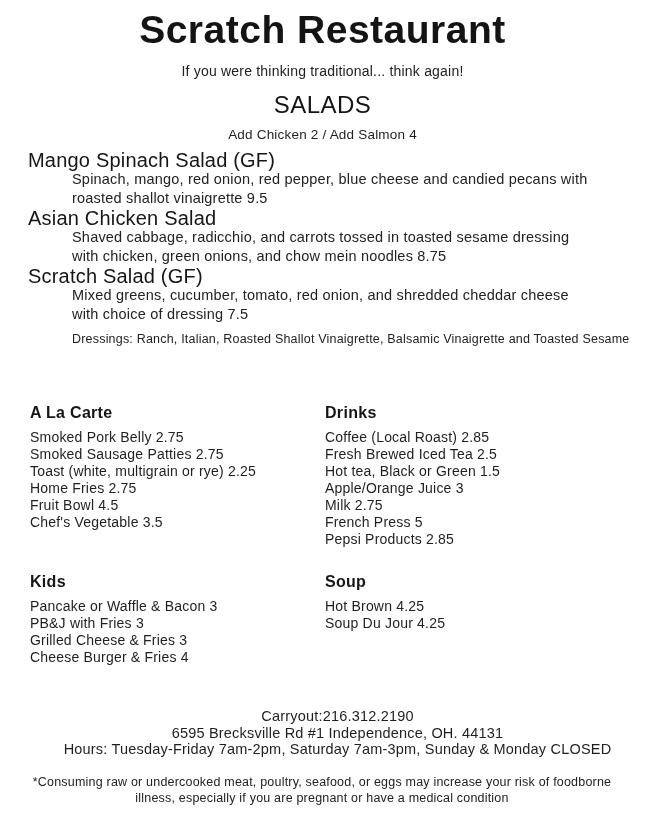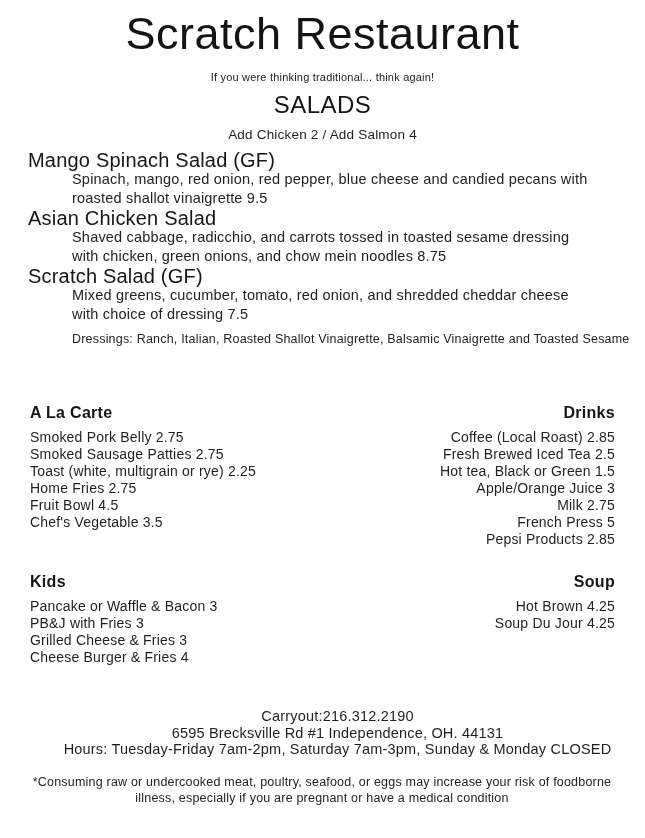--- a/index.html
+++ b/index.html
@@ -9,42 +9,42 @@
     height: 838px;
     background: #ffffff;
     color: #1f1f1f;
     font-family: "Liberation Sans", "DejaVu Sans", sans-serif;
     overflow: hidden;
     letter-spacing: 0.2px;
   }
 
   
   .header { position: absolute; top: 8px; left: 0; width: 100%; text-align: center; }
-  .title { font-size: 45px; font-weight: 400; color: #141414; letter-spacing: 0.5px; }
-  .tagline { margin-top: 11px; font-size: 11px; color: #222222; }
+  .title { font-size: 39px; font-weight: 700; color: #141414; letter-spacing: 0.5px; }
+  .tagline { margin-top: 11px; font-size: 14px; color: #222222; }
 
   
   .salads-head { position: absolute; top: 91px; left: 0; width: 100%; text-align: center; }
   .salads-title { font-size: 24px; font-weight: 400; color: #141414; letter-spacing: 0.5px; }
   .salads-sub { margin-top: 8px; font-size: 13.5px; }
 
   
   .salad-list { position: absolute; top: 150px; left: 28px; width: 592px; }
   .salad-name { font-size: 20px; line-height: 20px; color: #161616; }
   .salad-desc { margin-left: 44px; width: 525px; font-size: 14.5px; line-height: 19px; color: #222222; }
 
   .dressings { position: absolute; top: 332px; left: 72px; font-size: 12.5px; color: #222222; }
 
   
   .grid { position: absolute; left: 30px; width: 590px; }
   .grid-1 { top: 403px; }
   .grid-2 { top: 572px; }
   .col { position: absolute; top: 0; width: 290px; }
   .col-a { left: 0; }
-  .col-b { left: 295px; text-align: right; }
+  .col-b { left: 295px; }
   .section-heading { font-size: 16px; font-weight: 700; color: #161616; line-height: 20px; margin-bottom: 6px; letter-spacing: 0.3px; }
   .menu-line { font-size: 14px; line-height: 17px; color: #1f1f1f; }
 
   
   .footer { position: absolute; top: 708px; left: 0; width: 100%; text-align: center; font-size: 14.5px; line-height: 16.5px; color: #1f1f1f; margin-left: 15px; }
   .disclaimer { position: absolute; top: 774px; left: 27px; width: 590px; text-align: center; font-size: 12.5px; line-height: 16px; color: #222222; }
 </style>
 </head>
 <body>
 

